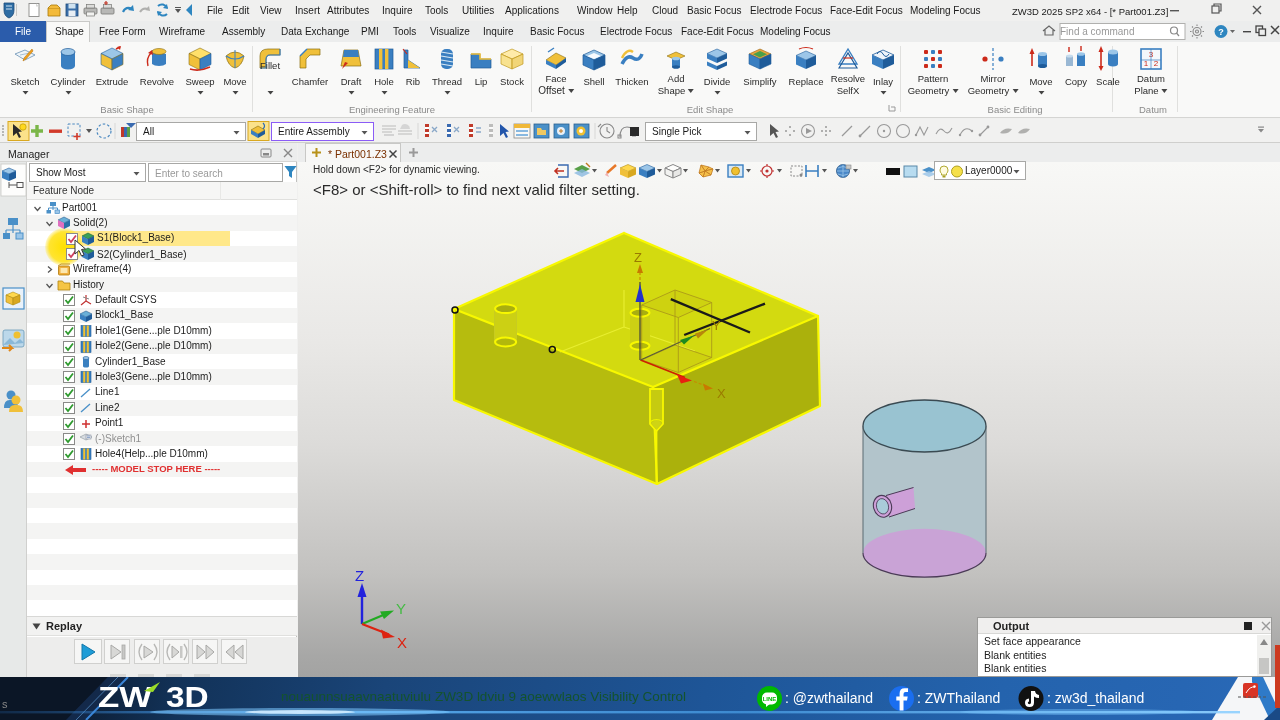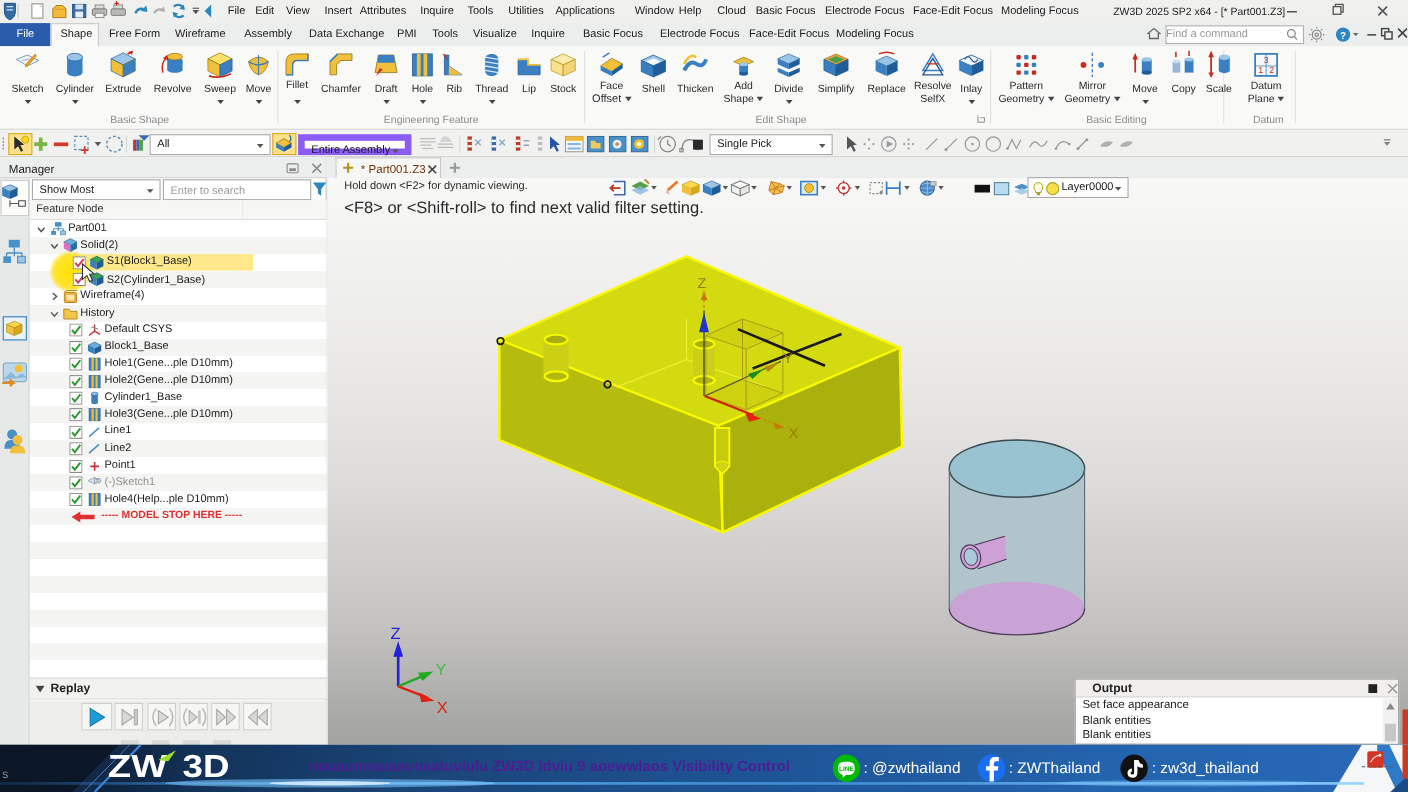--- a/index.html
+++ b/index.html
@@ -167,21 +167,21 @@
 <div class="tx" style="left:235px;top:76px;font-size:9.5px;color:#2a2a2a;transform:translateX(-50%)">Move</div>
 <div class="abs" style="left:232px;top:90px">
     <svg style="display:block" width="7" height="5" viewBox="0 0 7 5">
       <polygon points="0.5,1 6.5,1 3.5,4.5" fill="#444"></polygon>
     </svg>
   </div>
 <div class="abs" style="left:257px;top:46px;width:26px;height:26px"><svg width="26" height="26" viewBox="0 0 26 26" style="">
       <path d="M3 22 L3 10 Q3 3 11 3 L23 3 L23 9 L13 9 Q9 9 9 14 L9 22 Z" fill="#f0c03a" stroke="#8a6d10" stroke-width="0.7"></path>
       <path d="M23 3 L23 9 L13 9 Q9 9 9 14 L9 22 L3 22" fill="none" stroke="#3a7fc1" stroke-width="1.2"></path>
     </svg></div>
-<div class="tx" style="left:270px;top:72px;font-size:9.5px;color:#2a2a2a;transform:translateX(-50%)">Fillet</div>
+<div class="tx" style="left:270px;top:60px;font-size:9.5px;color:#2a2a2a;transform:translateX(-50%)">Fillet</div>
 <div class="abs" style="left:267px;top:90px">
     <svg style="display:block" width="7" height="5" viewBox="0 0 7 5">
       <polygon points="0.5,1 6.5,1 3.5,4.5" fill="#444"></polygon>
     </svg>
   </div>
 <div class="abs" style="left:297px;top:46px;width:26px;height:26px"><svg width="26" height="26" viewBox="0 0 26 26" style="">
       <polygon points="3,22 3,10 10,3 23,3 23,9 13,9 9,13 9,22" fill="#f0c03a" stroke="#8a6d10" stroke-width="0.7"></polygon>
       <path d="M10 3 L3 10" stroke="#3a7fc1" stroke-width="1.4"></path>
     </svg></div>
 <div class="tx" style="left:310px;top:76px;font-size:9.5px;color:#2a2a2a;transform:translateX(-50%)">Chamfer</div>
@@ -495,21 +495,21 @@
     <rect x="1258" y="7.5" width="6" height="1.2" fill="#888"></rect>
 </svg>
 <div class="abs" style="left:136px;top:122px;width:110px;height:19px;background:#fff;border:1px solid #a8a8a6">
     <div class="tx" style="left:6px;top:2.5px;font-size:10px;color:#1a1a1a">All</div>
     <div class="abs" style="right:5px;top:7.0px">
       <svg style="display:block" width="7" height="5" viewBox="0 0 7 5">
         <polygon points="0.5,1 6.5,1 3.5,4.5" fill="#555"></polygon>
       </svg>
     </div>
   </div>
-<div class="abs" style="left:271px;top:122px;width:103px;height:19px;background:#fff;border:6px solid #8b5cf6">
+<div class="abs" style="left:271px;top:122px;width:103px;height:19px;background:#fff;border:1px solid #8b5cf6">
     <div class="tx" style="left:6px;top:2.5px;font-size:10px;color:#1a1a1a">Entire Assembly</div>
     <div class="abs" style="right:5px;top:7.0px">
       <svg style="display:block" width="7" height="5" viewBox="0 0 7 5">
         <polygon points="0.5,1 6.5,1 3.5,4.5" fill="#555"></polygon>
       </svg>
     </div>
   </div>
 <div class="abs" style="left:645px;top:122px;width:112px;height:19px;background:#fff;border:1px solid #a8a8a6">
     <div class="tx" style="left:6px;top:2.5px;font-size:10px;color:#1a1a1a">Single Pick</div>
     <div class="abs" style="right:5px;top:7.0px">
@@ -1001,21 +1001,21 @@
       </linearGradient>
     </defs>
 </svg>
 <div class="abs" style="left:98px;top:681px;width:145px;height:34px">
 <span style="position:absolute;left:0;top:0;font-size:29px;font-weight:bold;color:#fff;font-family:'Liberation Sans';letter-spacing:0px;transform:scaleX(1.2);transform-origin:left">ZW</span>
 <svg style="position:absolute;left:44px;top:1px" width="20" height="11">
       <polygon points="2,9 18,0 11,10" fill="#9adc28"></polygon>
     </svg>
 <span style="position:absolute;left:68px;top:0;font-size:29px;font-weight:bold;color:#fff;font-family:'Liberation Sans';transform:scaleX(1.15);transform-origin:left">3D</span>
 </div>
-<div class="tx" style="left:281px;top:689px;font-size:13.5px;color:#4c1d95;font-weight:bold">nouaunnsuaavnaatuviulu ZW3D ldviu 9 aoewwlaos Visibility Control</div>
+<div class="tx" style="left:281px;top:689px;font-size:13.5px;color:#14532d;font-weight:normal">nouaunnsuaavnaatuviulu ZW3D ldviu 9 aoewwlaos Visibility Control</div>
 <svg class="abs" style="left:756px;top:685px" width="400" height="28" viewBox="0 0 400 28">
 <circle cx="13.5" cy="13.5" r="12.5" fill="#00b900"></circle>
     <rect x="6" y="7.5" width="15" height="12" rx="5" fill="#fff"></rect>
     <polygon points="10,18 10,22 15,18" fill="#fff"></polygon>
     <text x="13.5" y="16" font-size="6" fill="#00b900" text-anchor="middle" font-weight="bold" font-family="Liberation Sans">LINE</text>
 <circle cx="145.5" cy="13.5" r="12.5" fill="#1a6ef0"></circle>
     <path d="M147.5 25.5 L147.5 15.5 L151 15.5 L151.7 11.5 L147.5 11.5 L147.5 9 Q147.5 7 149.5 7 L152 7 L152 3.2 L148.7 3.2 Q143.6 3.2 143.6 8.5 L143.6 11.5 L140.3 11.5 L140.3 15.5 L143.6 15.5 L143.6 25.5 Z" fill="#fff"></path>
 <circle cx="275" cy="13.5" r="12.5" fill="#111"></circle>
     <path d="M279 6 Q279.5 9.5 283 10 L283 13 Q280 13 278 11.5 L278 17.5 Q278 22 273.5 22 Q269 22 269 17.8 Q269 14 273 13.6 L273 16.4 Q271.8 16.7 271.8 17.8 Q271.8 19.2 273.4 19.2 Q275 19.2 275 17.4 L275 6 Z" fill="#fff"></path>
 </svg>

